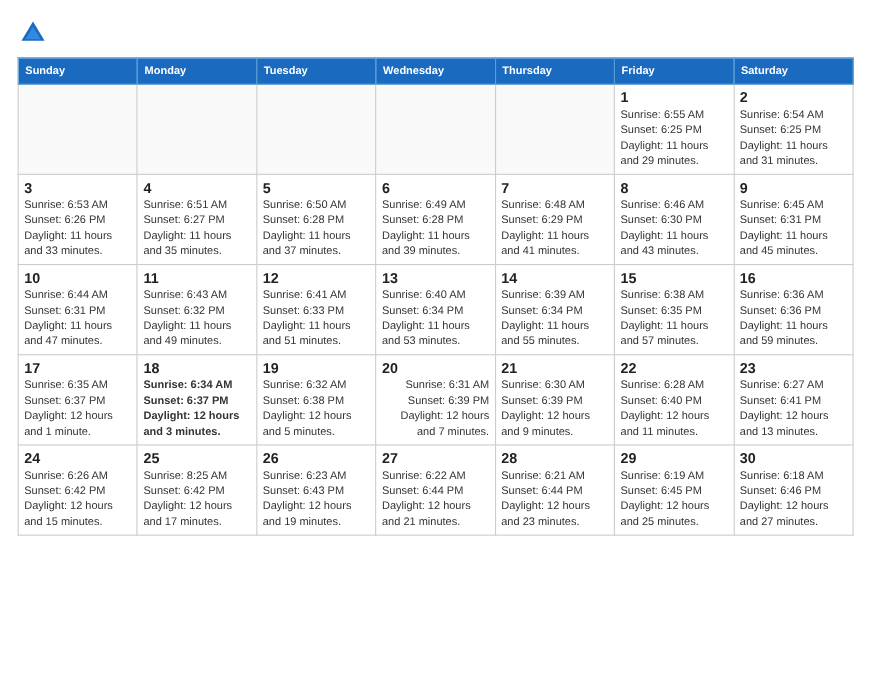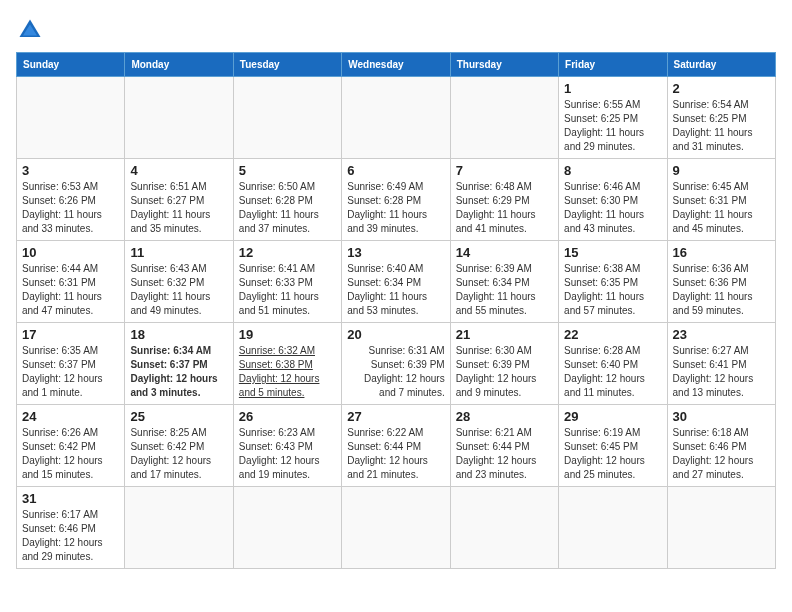--- a/index.html
+++ b/index.html
@@ -231,21 +231,21 @@
 Daylight: 12 hours and 1 minute.</div>
         </td>
         <td>
           <span class="day-number">18</span>
           <div class="cell-info" style="white-space: pre-line; font-weight: bold;">Sunrise: 6:34 AM
 Sunset: 6:37 PM
 Daylight: 12 hours and 3 minutes.</div>
         </td>
         <td>
           <span class="day-number">19</span>
-          <div class="cell-info" style="white-space: pre-line; text-decoration: underline;">Sunrise: 6:32 AM
+          <div class="cell-info" style="white-space: pre-line;">Sunrise: 6:32 AM
 Sunset: 6:38 PM
 Daylight: 12 hours and 5 minutes.</div>
         </td>
         <td>
           <span class="day-number">20</span>
           <div class="cell-info" style="white-space: pre-line; text-align: right;">Sunrise: 6:31 AM
 Sunset: 6:39 PM
 Daylight: 12 hours and 7 minutes.</div>
         </td>
         <td>
@@ -304,28 +304,14 @@
 Sunset: 6:45 PM
 Daylight: 12 hours and 25 minutes.</div>
         </td>
         <td>
           <span class="day-number">30</span>
           <div class="cell-info" style="white-space: pre-line;">Sunrise: 6:18 AM
 Sunset: 6:46 PM
 Daylight: 12 hours and 27 minutes.</div>
         </td>
       </tr>
-      <tr class="last-row">
-        <td>
-          <span class="day-number">31</span>
-          <div class="cell-info" style="white-space: pre-line;">Sunrise: 6:17 AM
-Sunset: 6:46 PM
-Daylight: 12 hours and 29 minutes.</div>
-        </td>
-        <td class="cell-empty"></td>
-        <td class="cell-empty"></td>
-        <td class="cell-empty"></td>
-        <td class="cell-empty"></td>
-        <td class="cell-empty"></td>
-        <td class="cell-empty"></td>
-      </tr>
     </tbody>
 </table>
 
 </body></html>

